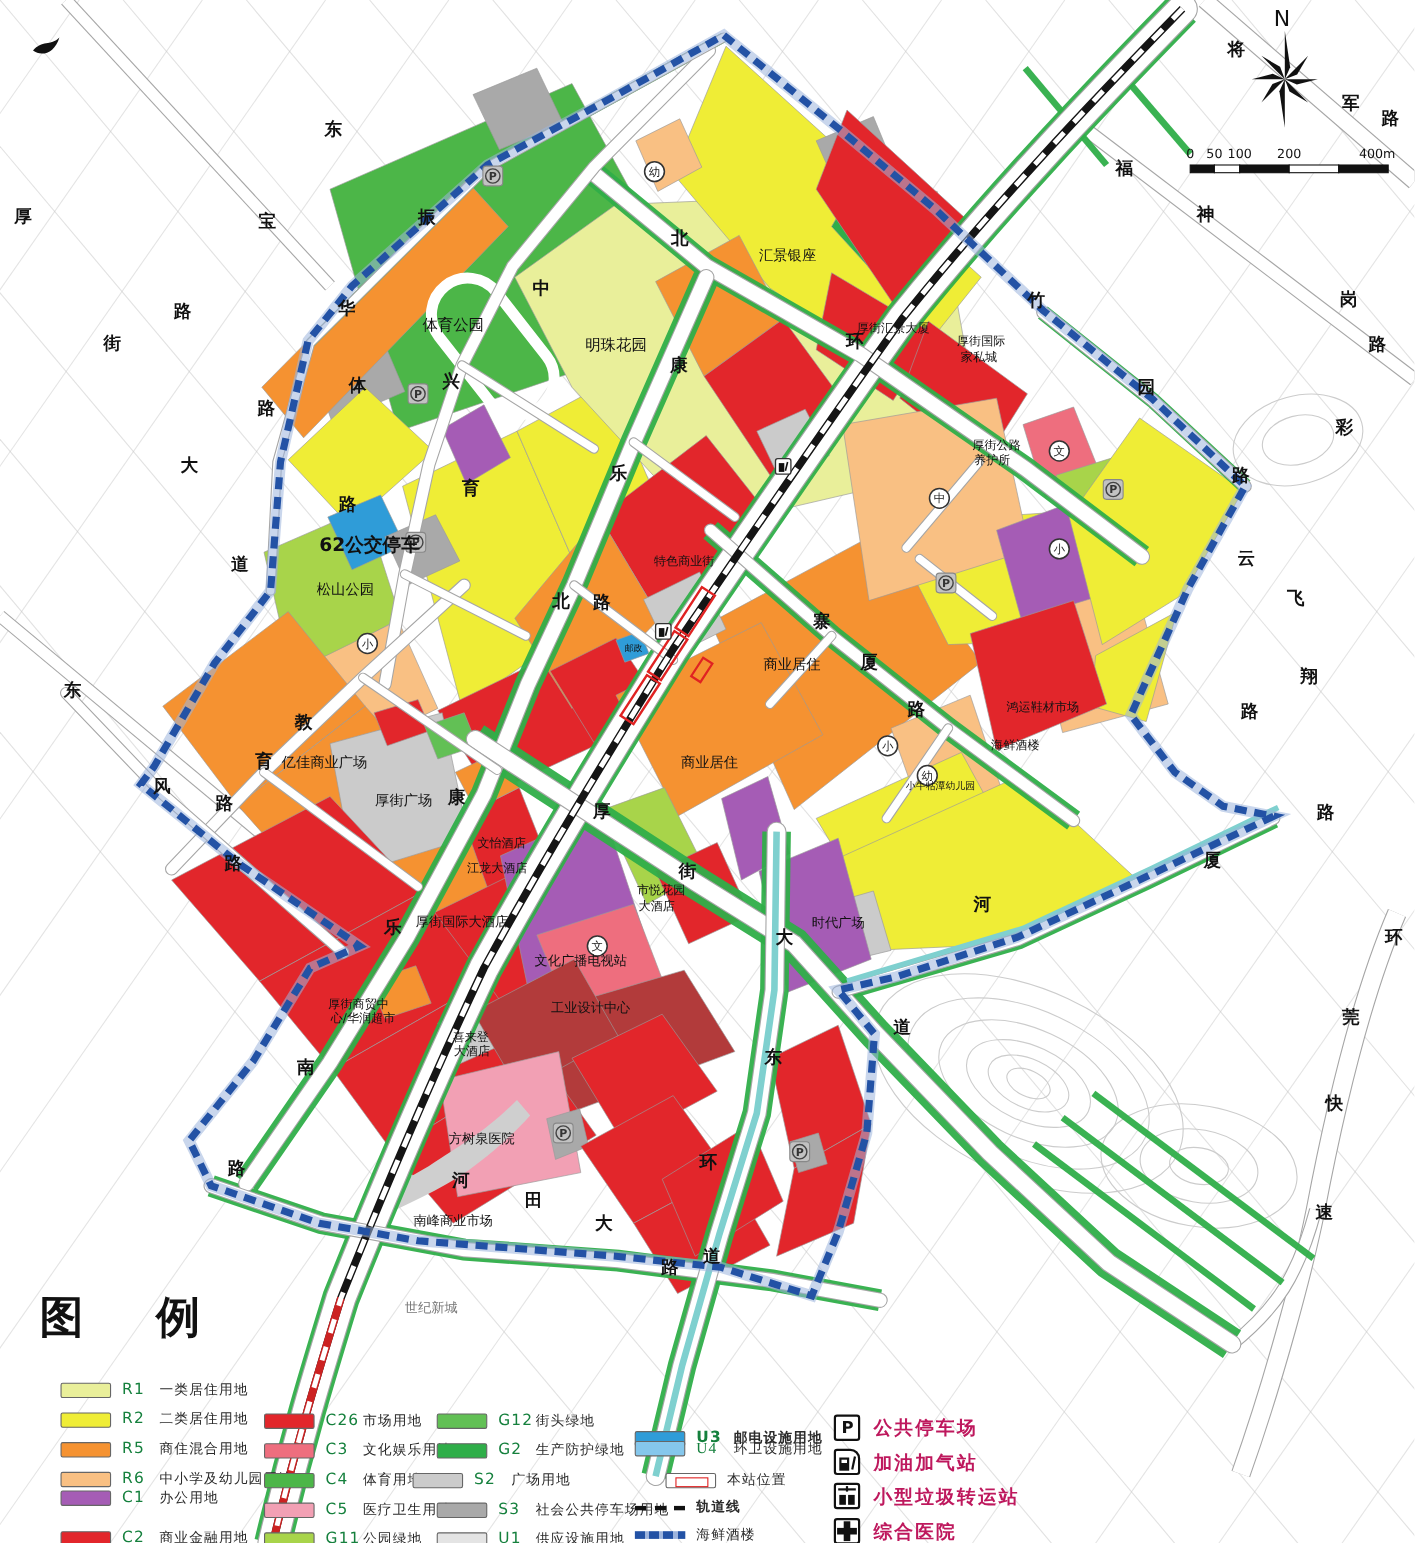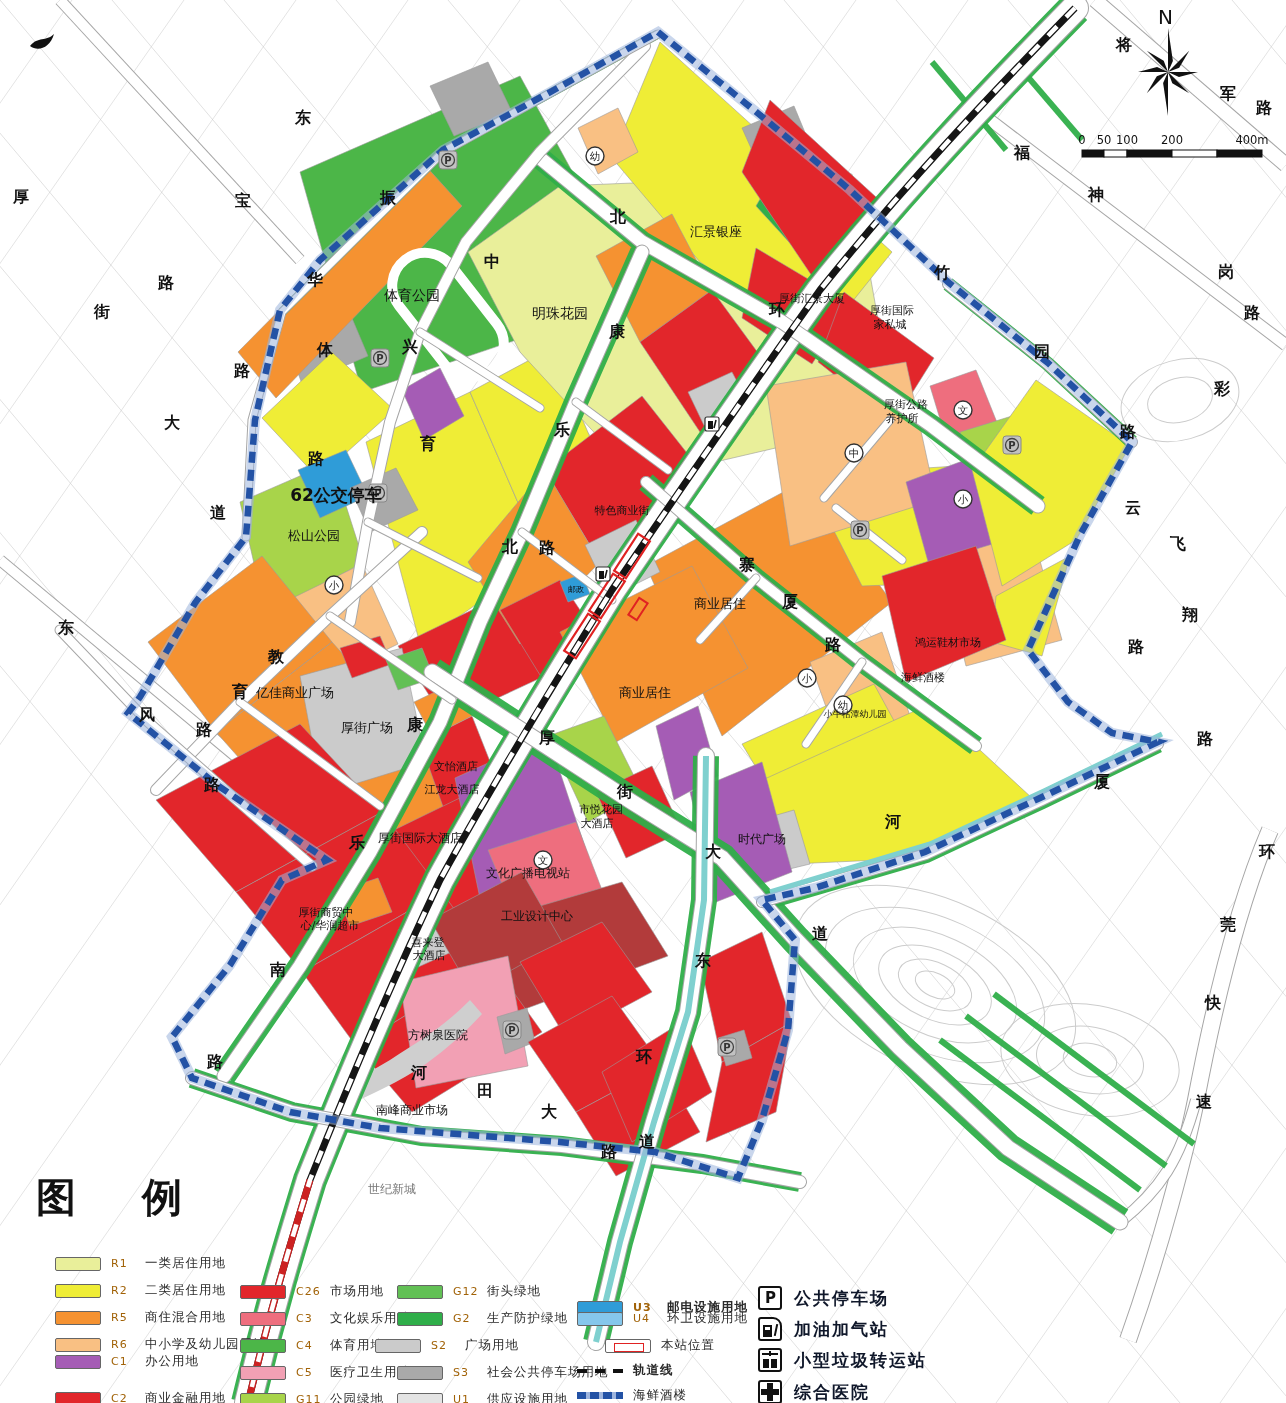--- a/index.html
+++ b/index.html
@@ -5,28 +5,28 @@
   html,body{margin:0;padding:0;background:#ffffff;}
   body{font-family:"DejaVu Sans","Liberation Sans",sans-serif;}
   .stage{position:relative;width:1286px;height:1403px;background:#ffffff;overflow:hidden;}
   .stage svg{position:absolute;left:0;top:0;}
   
   .legend{position:absolute;left:0px;top:1168px;width:1000px;height:235px;pointer-events:none;}
   .legend-title{position:absolute;left:36px;top:2px;font-size:40px;font-weight:bold;color:#111;letter-spacing:26px;text-align:center;}
   .lg-row{position:absolute;height:18px;white-space:nowrap;}
   .lg-sw{display:inline-block;width:46px;height:14px;border:1px solid #666;border-radius:2px;vertical-align:middle;box-sizing:border-box;}
   .lg-lab{display:inline-block;margin-left:10px;font-size:12.5px;color:#2a2a2a;vertical-align:middle;letter-spacing:1px;}
-  .lg-code{display:inline-block;width:34px;font-size:11px;color:#a16207;}
+  .lg-code{display:inline-block;width:34px;font-size:14px;color:#15803d;}
   .lg-station{position:relative;background:#fff;}
   .lg-station .inner{position:absolute;left:8px;top:3px;width:28px;height:7px;border:1.6px solid #e02222;}
   .lg-rail{display:inline-block;width:46px;height:4px;border:none !important;background:repeating-linear-gradient(90deg,#111 0 10px,rgba(0,0,0,0) 10px 18px);vertical-align:middle;}
   .lg-bound{display:inline-block;width:46px;height:7px;border:none !important;background:repeating-linear-gradient(90deg,#2352a5 0 9px,#9db4dd 9px 13px);vertical-align:middle;}
   .lg-sym{position:absolute;height:28px;white-space:nowrap;}
   .sym-box{display:inline-block;position:relative;width:24px;height:24px;border:2px solid #111;border-radius:3px;background:#fff;vertical-align:middle;box-sizing:border-box;}
-  .sym-lab{display:inline-block;margin-left:12px;font-size:17px;font-weight:bold;color:#0f172a;vertical-align:middle;letter-spacing:2px;}
+  .sym-lab{display:inline-block;margin-left:12px;font-size:17px;font-weight:bold;color:#be185d;vertical-align:middle;letter-spacing:2px;}
   .sym-p{font-size:15px;font-weight:bold;color:#111;position:absolute;left:5px;top:1px;}
   .gas-tank{position:absolute;left:3px;bottom:2px;width:9px;height:12px;background:#111;}
   .gas-win{position:absolute;left:5px;bottom:9px;width:5px;height:3px;background:#fff;}
   .gas-hose{position:absolute;right:3px;bottom:3px;width:2px;height:12px;background:#111;transform:rotate(12deg);}
   .waste-roof{position:absolute;left:2px;top:3px;width:16px;height:2px;background:#111;}
   .waste-pole{position:absolute;left:9px;top:1px;width:2px;height:5px;background:#111;}
   .waste-b1{position:absolute;left:3px;bottom:2px;width:6px;height:9px;background:#111;}
   .waste-b2{position:absolute;left:11px;bottom:2px;width:6px;height:9px;background:#111;}
   .cross-v{position:absolute;left:7px;top:1px;width:6px;height:18px;background:#111;}
   .cross-h{position:absolute;left:1px;top:7px;width:18px;height:6px;background:#111;}
@@ -502,21 +502,21 @@
         <div class="lg-row" style="left: 240px; top: 140px;"><span class="lg-sw" style="background: rgb(238, 110, 126);"></span><span class="lg-lab"><span class="lg-code">C3</span>文化娱乐用地</span></div>
         <div class="lg-row" style="left: 240px; top: 167px;"><span class="lg-sw" style="background: rgb(76, 182, 72);"></span><span class="lg-lab"><span class="lg-code">C4</span>体育用地</span></div>
         <div class="lg-row" style="left: 240px; top: 194px;"><span class="lg-sw" style="background: rgb(242, 160, 180);"></span><span class="lg-lab"><span class="lg-code">C5</span>医疗卫生用地</span></div>
         <div class="lg-row" style="left: 240px; top: 221px;"><span class="lg-sw" style="background: rgb(168, 212, 74);"></span><span class="lg-lab"><span class="lg-code">G11</span>公园绿地</span></div>
         <div class="lg-row" style="left: 397px; top: 113px;"><span class="lg-sw" style="background: rgb(98, 192, 85);"></span><span class="lg-lab"><span class="lg-code">G12</span>街头绿地</span></div>
         <div class="lg-row" style="left: 397px; top: 140px;"><span class="lg-sw" style="background: rgb(47, 174, 73);"></span><span class="lg-lab"><span class="lg-code">G2</span>生产防护绿地</span></div>
         <div class="lg-row" style="left: 375px; top: 167px;"><span class="lg-sw" style="background: rgb(203, 203, 203);"></span><span class="lg-lab"><span class="lg-code">S2</span>广场用地</span></div>
         <div class="lg-row" style="left: 397px; top: 194px;"><span class="lg-sw" style="background: rgb(169, 169, 169);"></span><span class="lg-lab"><span class="lg-code">S3</span>社会公共停车场用地</span></div>
         <div class="lg-row" style="left: 397px; top: 221px;"><span class="lg-sw" style="background: rgb(228, 228, 228);"></span><span class="lg-lab"><span class="lg-code">U1</span>供应设施用地</span></div>
         <div class="lg-row" style="left: 577px; top: 129px; font-weight: bold;"><span class="lg-sw" style="background: rgb(47, 156, 216);"></span><span class="lg-lab"><span class="lg-code">U3</span>邮电设施用地</span></div>
-        <div class="lg-row" style="left: 577px; top: 140px;"><span class="lg-sw" style="background: rgb(133, 199, 236);"></span><span class="lg-lab"><span class="lg-code">U4</span>环卫设施用地</span></div>
+        <div class="lg-row" style="left: 577px; top: 140px; font-family: Liberation Serif, serif;"><span class="lg-sw" style="background: rgb(133, 199, 236);"></span><span class="lg-lab"><span class="lg-code">U4</span>环卫设施用地</span></div>
         <div class="lg-row" style="left: 577px; top: 167px; margin-left: 28px;"><span class="lg-sw lg-station"><span class="inner"></span></span><span class="lg-lab">本站位置</span></div>
         <div class="lg-row" style="left: 577px; top: 192px; font-weight: bold;"><span class="lg-rail"></span><span class="lg-lab">轨道线</span></div>
         <div class="lg-row" style="left: 577px; top: 217px;"><span class="lg-bound"></span><span class="lg-lab">海鲜酒楼</span></div>
         <div class="lg-sym" style="left: 758px; top: 118px;"><span class="sym-box"><span class="sym-p">P</span></span><span class="sym-lab">公共停车场</span></div>
         <div class="lg-sym" style="left: 758px; top: 149px; text-align: right;"><span class="sym-box" style="border-top-right-radius: 9px;"><span class="gas-tank"></span><span class="gas-win"></span><span class="gas-hose"></span></span><span class="sym-lab">加油加气站</span></div>
         <div class="lg-sym" style="left: 758px; top: 180px;"><span class="sym-box"><span class="waste-roof"></span><span class="waste-pole"></span><span class="waste-b1"></span><span class="waste-b2"></span></span><span class="sym-lab">小型垃圾转运站</span></div>
         <div class="lg-sym" style="left: 758px; top: 212px;"><span class="sym-box"><span class="cross-v"></span><span class="cross-h"></span></span><span class="sym-lab">综合医院</span></div>
       </div>
   </div>
 </div>

